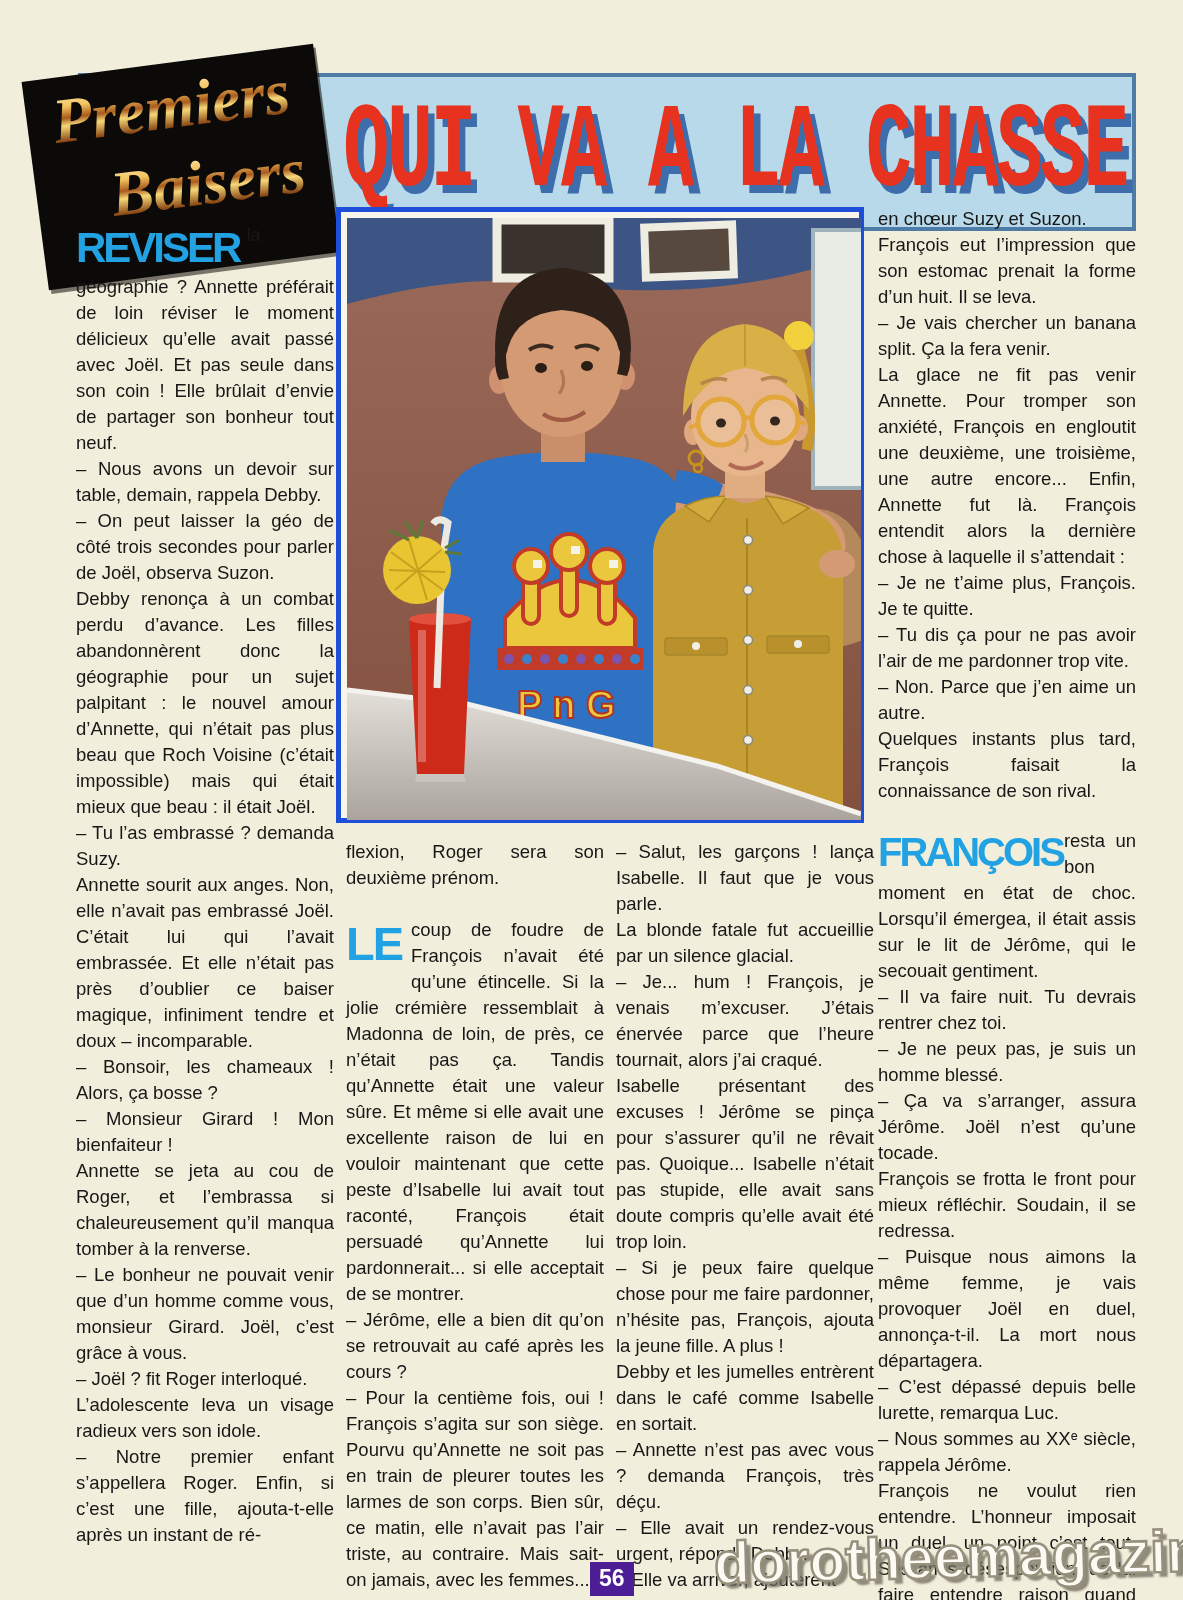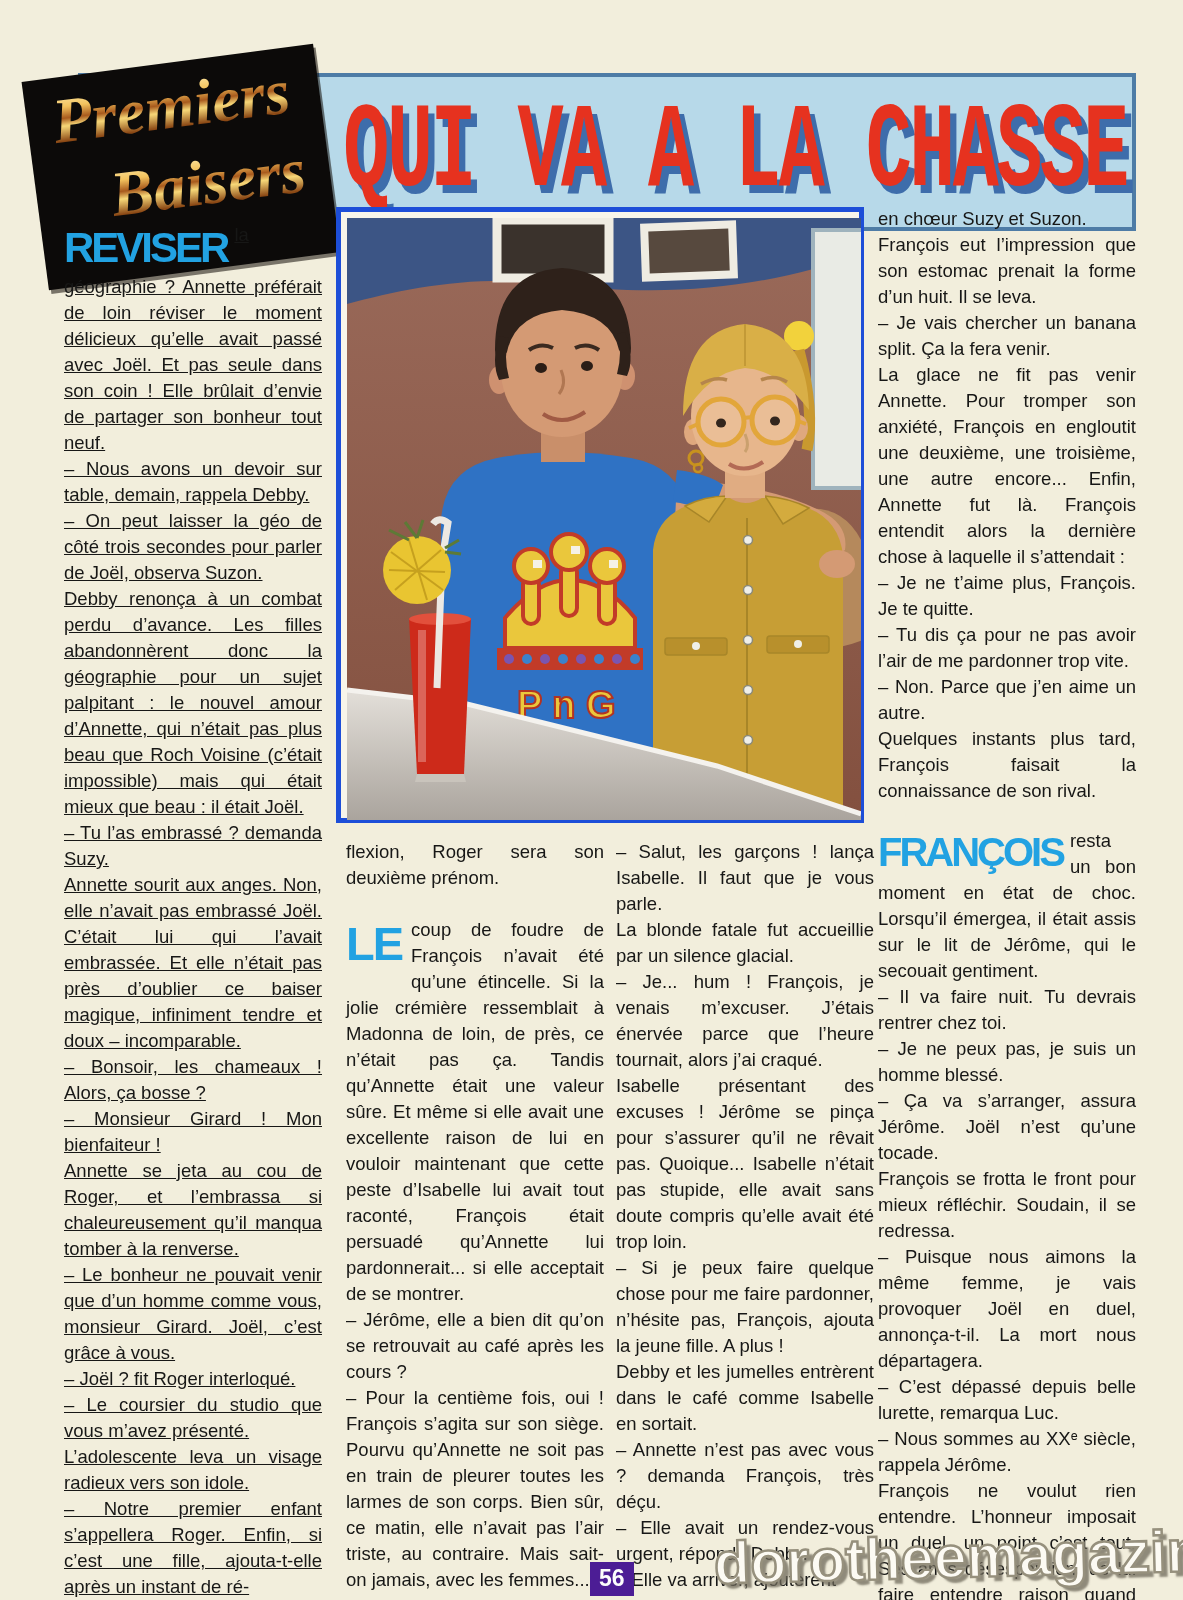--- a/index.html
+++ b/index.html
@@ -46,31 +46,31 @@
     padding:6px;
   }
   .photo-frame svg{display:block;width:514px;height:602px;}
   
   .col{
     position:absolute;width:258px;
     font-size:18.5px;line-height:26px;text-align:justify;
     color:#171716;
   }
   .col p{margin:0;}
-  #col1{left:64px;top:222px;text-decoration:underline;}
+  #col1{left:76px;top:222px;}
   #col2{left:346px;top:839px;}
   #col3{left:616px;top:839px;}
   #col4{left:878px;top:206px;}
   .lead{
     float:left;font-weight:700;color:#22a2e2;
     letter-spacing:-3px;
   }
   .lead-reviser{font-size:42px;line-height:48px;height:50px;margin:2px 7px 0 0;}
   .lead-le{font-size:47px;line-height:47px;height:50px;margin:3px 9px 0 0;letter-spacing:-2px;}
-  .lead-francois{font-size:40px;line-height:44px;height:48px;margin:2px 7px 0 0;}
+  .lead-francois{font-size:40px;line-height:44px;height:48px;margin:2px 1px 0 0;}
   
   .page-number{
     position:absolute;left:590px;top:1562px;
     background:#4c1d95;color:#fcfcfc;
     font-size:23px;font-weight:700;padding:3px 9px 4px 9px;
   }
   .watermark{
     position:absolute;left:714px;top:1522px;
     font-size:59px;font-weight:700;letter-spacing:0px;
     color:#fcfaf3;
@@ -250,21 +250,20 @@
   <p>– Nous avons un devoir sur table, demain, rappela Debby.</p>
   <p>– On peut laisser la géo de côté trois secondes pour parler de Joël, observa Suzon.</p>
   <p>Debby renonça à un combat perdu d’avance. Les filles abandonnèrent donc la géographie pour un sujet palpitant : le nouvel amour d’Annette, qui n’était pas plus beau que Roch Voisine (c’était impossible) mais qui était mieux que beau : il était Joël.</p>
   <p>– Tu l’as embrassé ? demanda Suzy.</p>
   <p>Annette sourit aux anges. Non, elle n’avait pas embrassé Joël. C’était lui qui l’avait embrassée. Et elle n’était pas près d’oublier ce baiser magique, infiniment tendre et doux – incomparable.</p>
   <p>– Bonsoir, les chameaux ! Alors, ça bosse ?</p>
   <p>– Monsieur Girard ! Mon bienfaiteur !</p>
   <p>Annette se jeta au cou de Roger, et l’embrassa si chaleureusement qu’il manqua tomber à la renverse.</p>
   <p>– Le bonheur ne pouvait venir que d’un homme comme vous, monsieur Girard. Joël, c’est grâce à vous.</p>
   <p>– Joël ? fit Roger interloqué.</p>
-  <p>– Le coursier du studio que vous m’avez présenté.</p>
   <p>L’adolescente leva un visage radieux vers son idole.</p>
   <p>– Notre premier enfant s’appellera Roger. Enfin, si c’est une fille, ajouta-t-elle après un instant de ré-</p>
 </div>
 
 <div class="col" id="col2">
   <p>flexion, Roger sera son deuxième prénom.</p>
   <p style="margin-top:26px;"><span class="lead lead-le">LE</span><span>coup de foudre de François n’avait été qu’une étincelle. Si la jolie crémière ressemblait à Madonna de loin, de près, ce n’était pas ça. Tandis qu’Annette était une valeur sûre. Et même si elle avait une excellente raison de lui en vouloir maintenant que cette peste d’Isabelle lui avait tout raconté, François était persuadé qu’Annette lui pardonnerait... si elle acceptait de se montrer.</span></p>
   <p>– Jérôme, elle a bien dit qu’on se retrouvait au café après les cours ?</p>
   <p>– Pour la centième fois, oui ! François s’agita sur son siège. Pourvu qu’Annette ne soit pas en train de pleurer toutes les larmes de son corps. Bien sûr, ce matin, elle n’avait pas l’air triste, au contraire. Mais sait-on jamais, avec les femmes...</p>
 </div>

